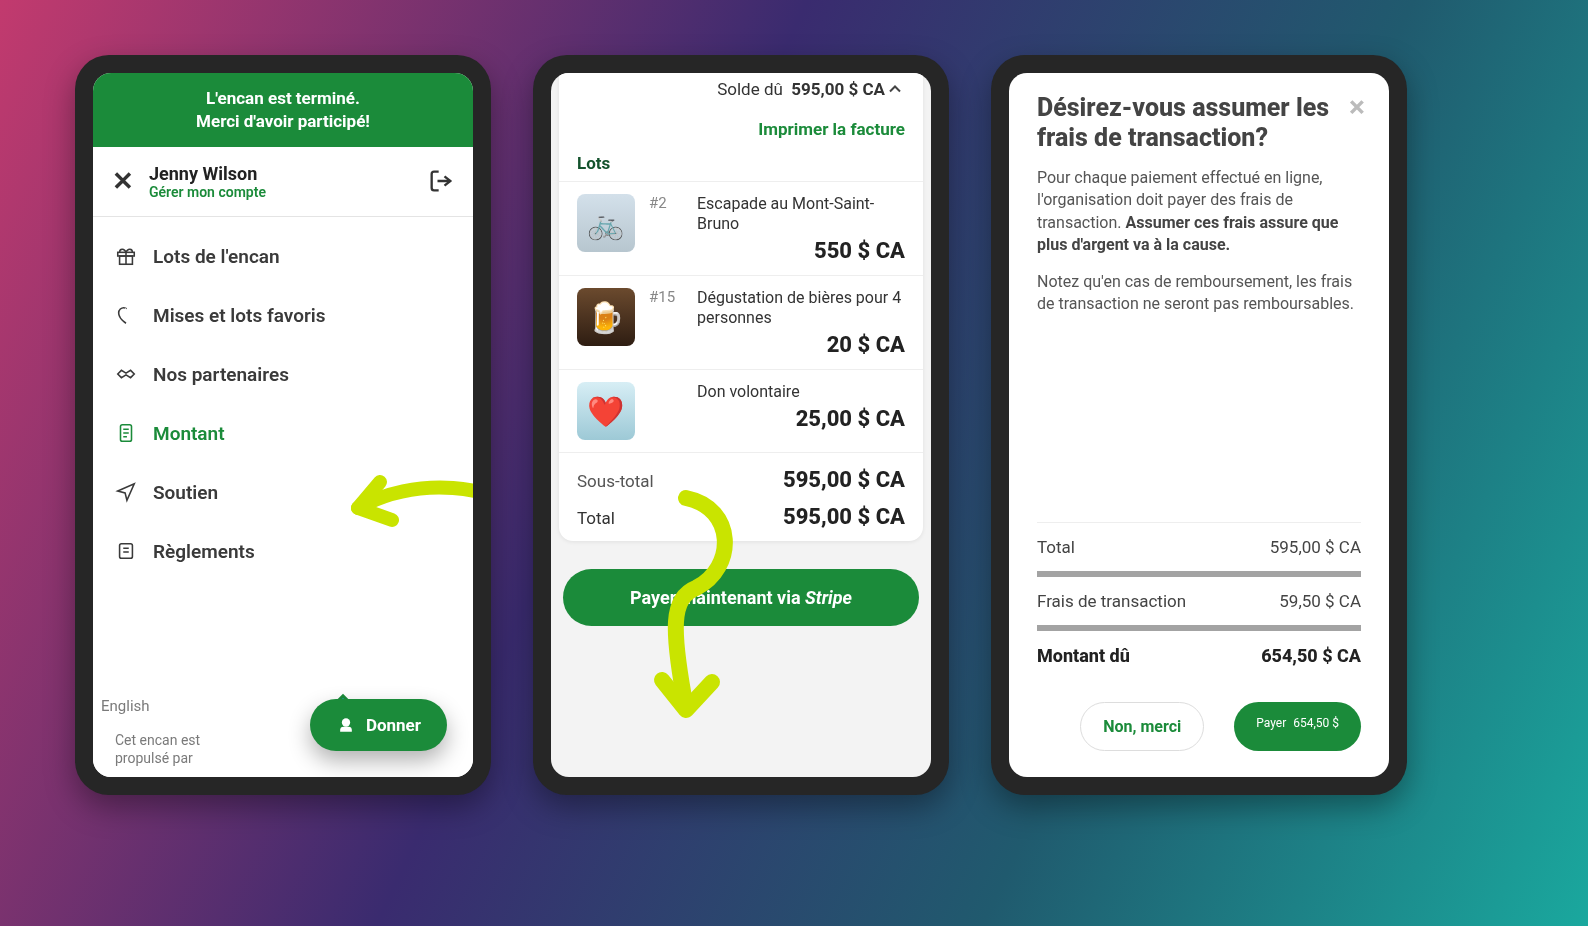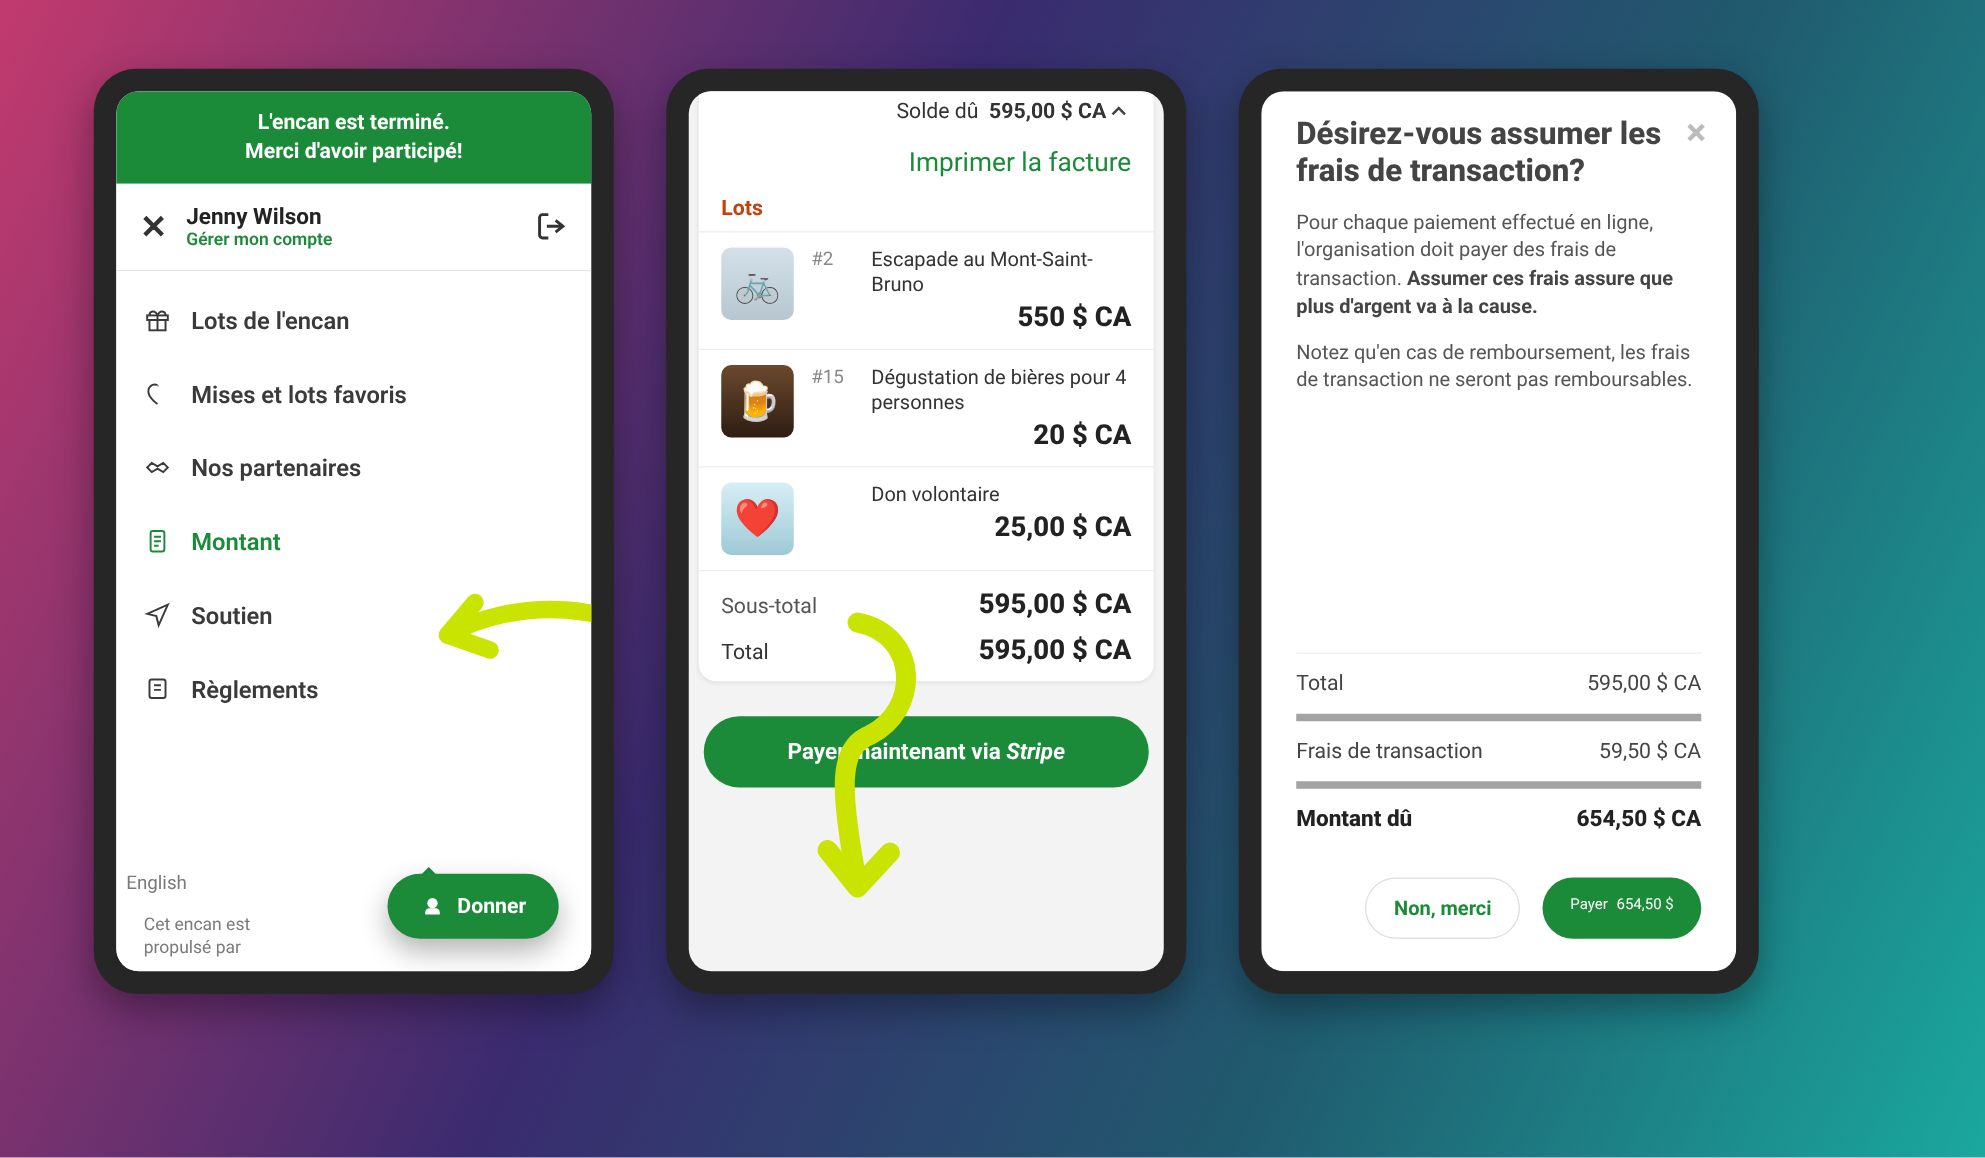--- a/index.html
+++ b/index.html
@@ -110,25 +110,25 @@
   }
   .balrow {
     display:flex; justify-content:flex-end; align-items:center;
     padding: 6px 18px 12px;
     font-size: 17px;
     color:#333;
   }
   .balrow b { font-weight:700; }
   .chev { width:20px;height:20px; color:#444; }
   .print {
-    text-align:right; color:#1b8b3a; font-weight:400;
-    font-size:21px; padding: 8px 18px 12px;
+    text-align:right; color:#1b8b3a; font-weight:700;
+    font-size:17px; padding: 8px 18px 12px;
   }
   .lots-h {
-    font-weight:700; color:#c2410c; padding: 2px 18px 8px;
+    font-weight:700; color:#14532d; padding: 2px 18px 8px;
     font-size:17px;
   }
   .lot-row {
     display:flex; gap:14px; padding: 12px 18px;
     border-top:1px solid #eee;
     align-items:flex-start;
   }
   .thumb {
     width:58px;height:58px;border-radius:8px; flex-shrink:0;
     display:flex;align-items:center;justify-content:center;
@@ -169,21 +169,21 @@
   .p3-p b { font-weight:700; color:#444;}
   .p3-table { margin-top:auto; }
   .p3-row {
     display:flex; justify-content:space-between;
     padding: 14px 0; border-top:6px solid #a3a3a3;
     color:#444; font-size:17px;
   }
   .p3-row:first-child { border-top:1px solid #eee;}
   .p3-row.total { font-weight:800; font-size:18px; color:#222;}
   .p3-acts {
-    display:flex; gap:18px; justify-content:flex-end;
+    display:flex; gap:30px; justify-content:flex-end;
     padding: 22px 0 6px;
   }
   .btn-outline {
     border:1px solid #ddd; color:#1b8b3a; font-weight:700;
     border-radius:30px; padding:14px 22px; font-size:16px;
     background:#fff;
   }
   .btn-solid {
     background:#1b8b3a; color:#ffffff; font-weight:400;
     border-radius:30px; padding:14px 22px; font-size:12px;

